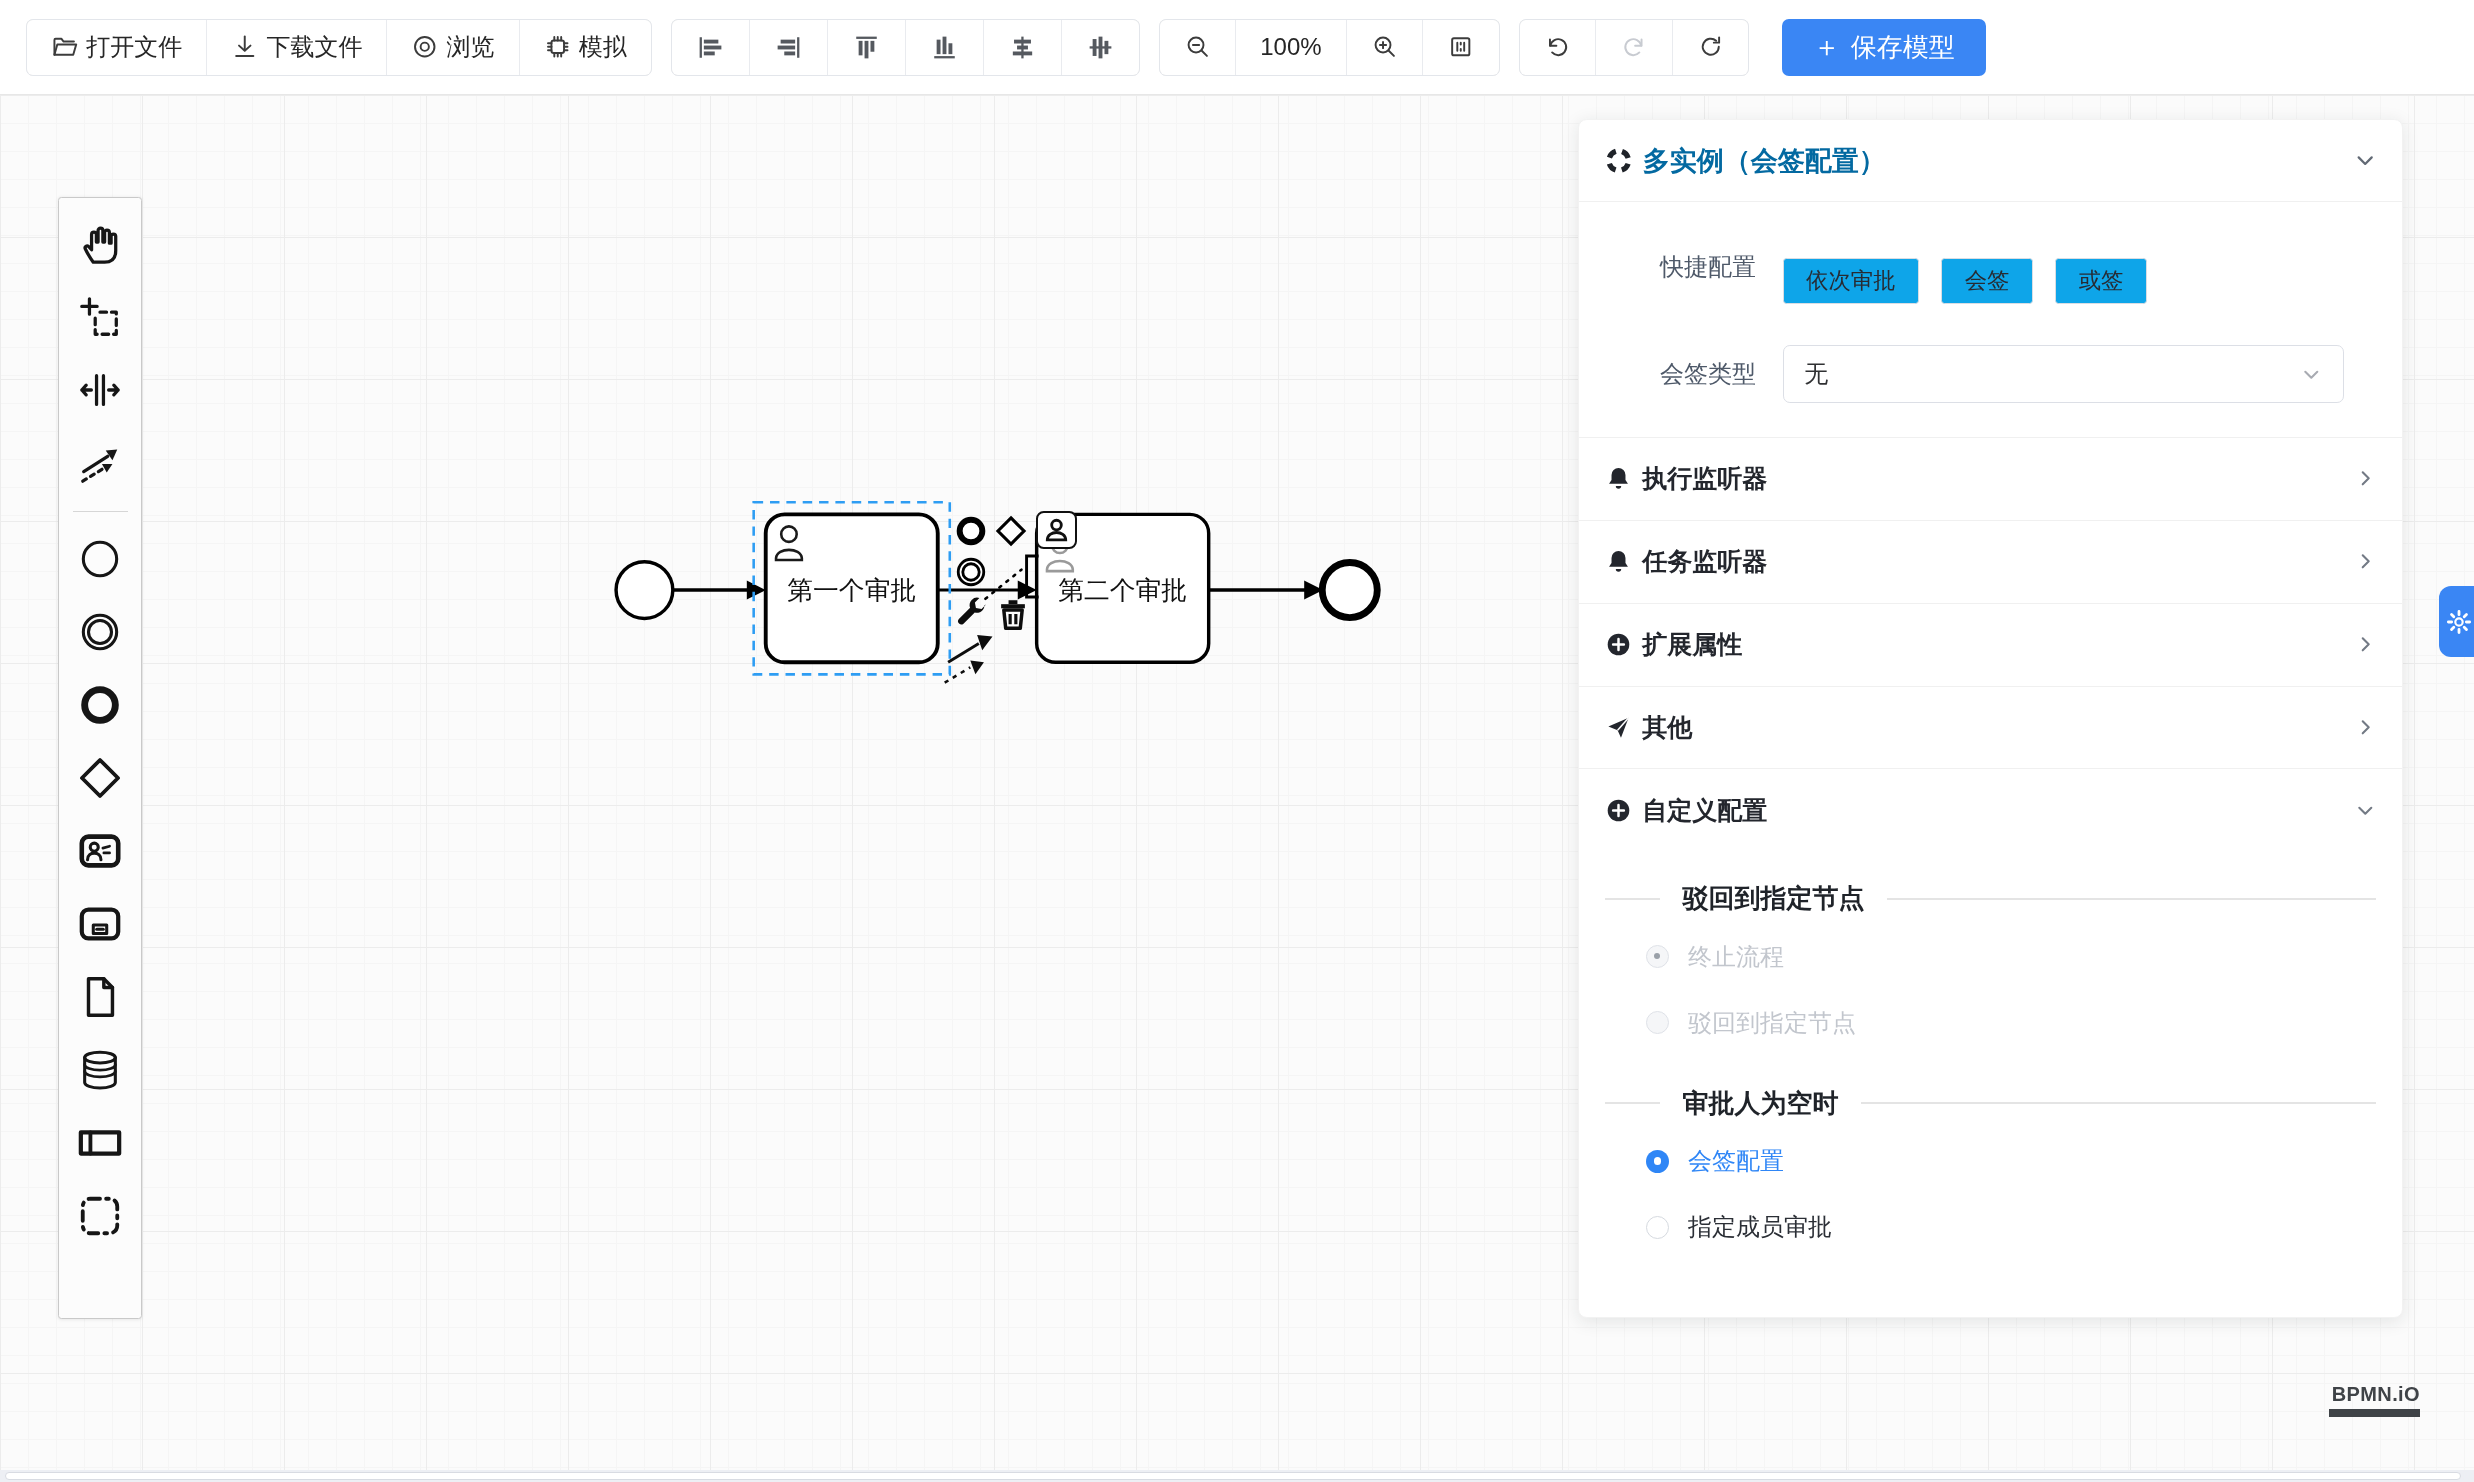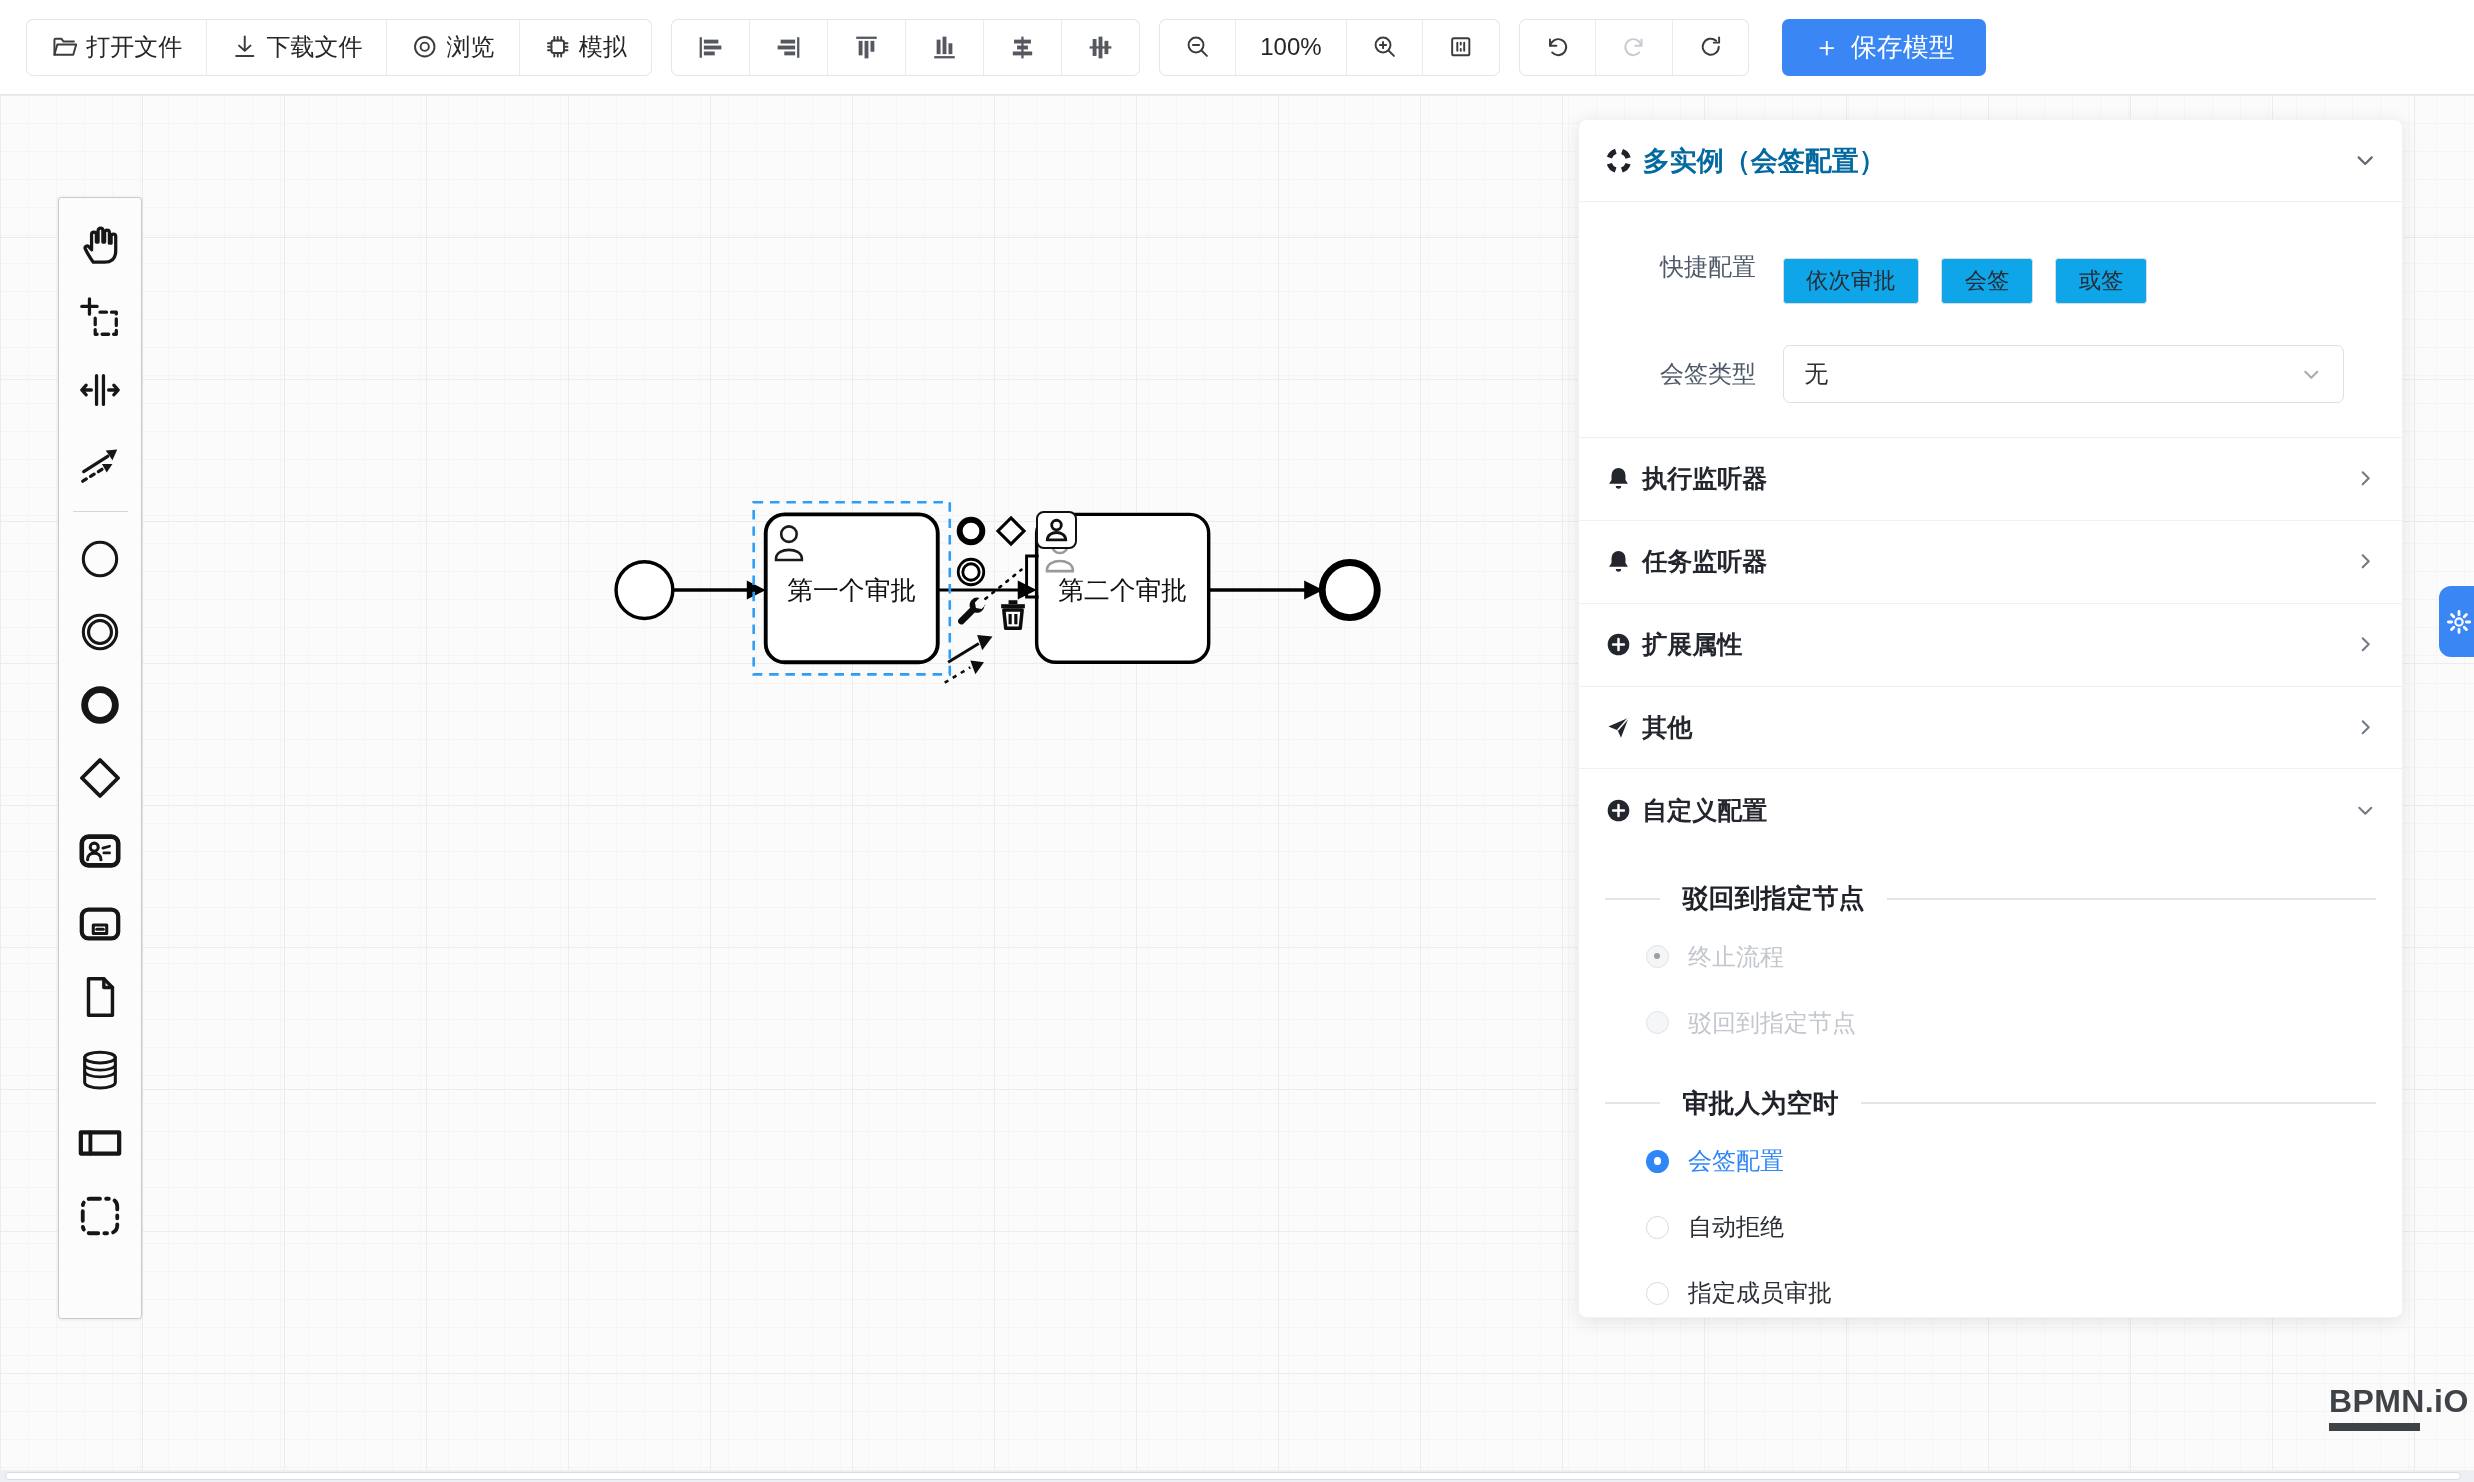--- a/index.html
+++ b/index.html
@@ -91,21 +91,21 @@
   .radio.dis-sel::after { content:""; position:absolute; left:6.9px; top:6.9px; width:6px; height:6px; border-radius:50%; background:#9aa0a8; }
   .radio.dis { border:1.7px solid #dfe2e8; background:#f5f6f8; }
   .radio-label { font-size:24px; color:#2b2f36; }
   .radio-label.blue { color:#2f86f6; }
   .radio-label.muted { color:#c2c6cd; }
 
   
   .gear-tab { position:absolute; left:2439px; top:586px; width:35px; height:71px; background:#3a86f4;
               border-radius:12px 0 0 12px; display:flex; align-items:center; justify-content:flex-end; padding-right:1.7px; cursor:pointer; z-index:25; }
   .watermark { position:absolute; left:2329px; top:1383px; z-index:6; }
-  .wm-text { font-size:32px; font-weight:700; color:#3f4347; letter-spacing:0.4px; font-family:"Liberation Sans",sans-serif; }
+  .wm-text { font-size:20px; font-weight:700; color:#3f4347; letter-spacing:0.4px; font-family:"Liberation Sans",sans-serif;text-align:right; }
   .wm-bar { width:91px; height:8.6px; background:#3f4347; margin-top:2.6px; }
   .hscroll { position:absolute; left:0; bottom:0; width:2475px; height:12px; background:#edeff4; z-index:28; }
   .hscroll-thumb { position:absolute; left:5.2px; top:1.7px; right:13.8px; height:8.6px; background:#fff;
                    border:0.9px solid #d8dbe2; border-radius:5.2px; }
 </style>
 </head>
 <body>
 
 <div class="toolbar" data-interactable="false">
 
@@ -526,24 +526,20 @@
     <span class="sub-text" data-interactable="false">审批人为空时</span>
     <div class="sub-line-l" data-interactable="false"></div>
   </div>
 
   <div class="radio-row" data-interactable="true">
     <span class="radio active" data-interactable="false"></span>
     <span class="radio-label blue" data-interactable="false">会签配置</span>
   </div>
   <div class="radio-row" data-interactable="true">
     <span class="radio plain" data-interactable="false"></span>
-    <span class="radio-label" data-interactable="false">自动拒绝</span>
-  </div>
-  <div class="radio-row" data-interactable="true">
-    <span class="radio plain" data-interactable="false"></span>
     <span class="radio-label" data-interactable="false">指定成员审批</span>
   </div>
 </div>
 
 <div class="gear-tab" data-interactable="true">
   <svg width="26" height="26" viewBox="0 0 24 24" data-interactable="false">
     <circle cx="12" cy="12" r="3.4" fill="none" stroke="#fff" stroke-width="2"></circle>
     <g stroke="#fff" stroke-width="2.6" stroke-linecap="round">
       <path d="M12 2.2v3M12 18.8v3M2.2 12h3M18.8 12h3M5.1 5.1l2.1 2.1M16.8 16.8l2.1 2.1M18.9 5.1l-2.1 2.1M7.2 16.8l-2.1 2.1"></path>
     </g>

